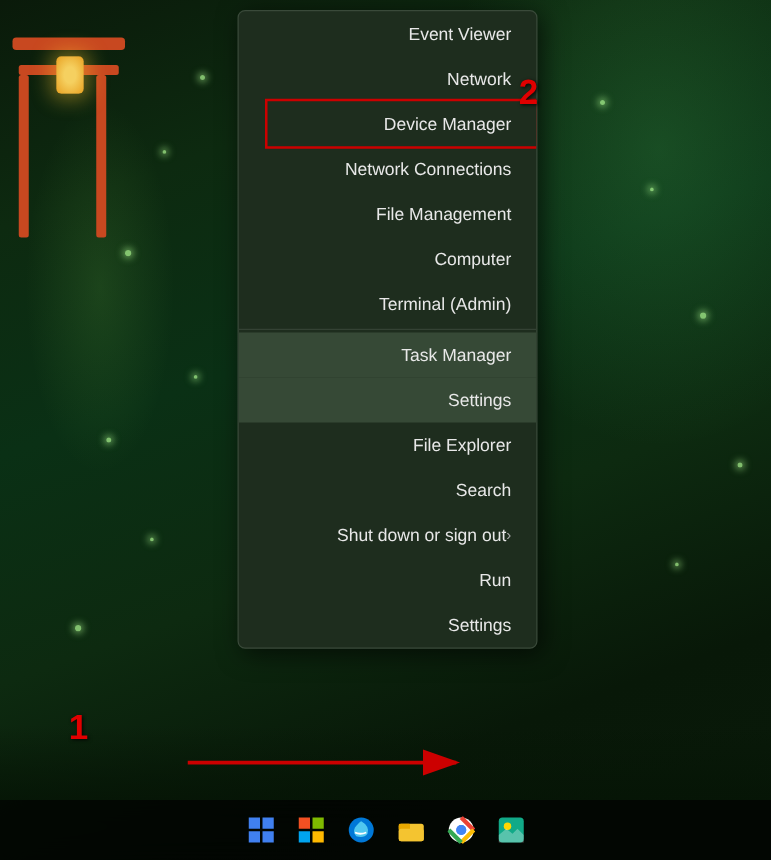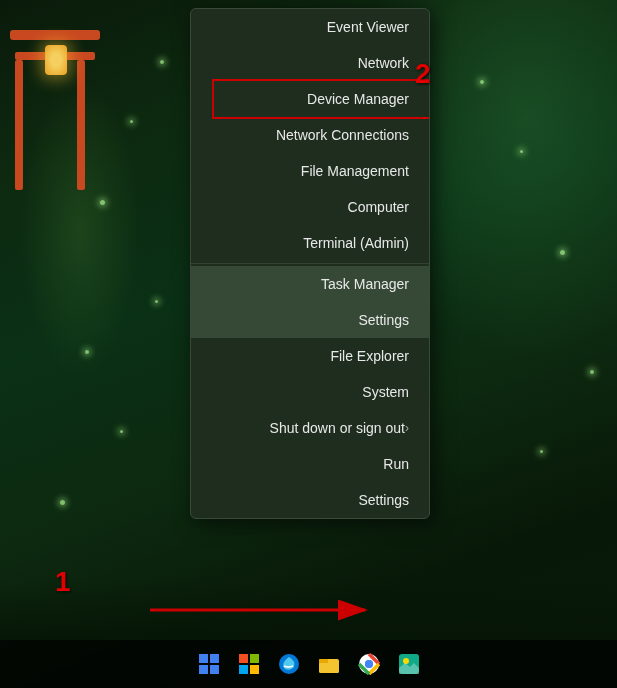--- a/index.html
+++ b/index.html
@@ -291,21 +291,21 @@
   <div class="menu-item highlighted">
     <span>Task Manager</span>
   </div>
   <div class="menu-item highlighted">
     <span>Settings</span>
   </div>
   <div class="menu-item">
     <span>File Explorer</span>
   </div>
   <div class="menu-item">
-    <span>System</span>
+    <span>Search</span>
   </div>
   <div class="menu-item">
     <span>Shut down or sign out</span>
     <span class="arrow">›</span>
   </div>
   <div class="menu-item">
     <span>Run</span>
   </div>
   <div class="menu-item">
     <span>Settings</span>

